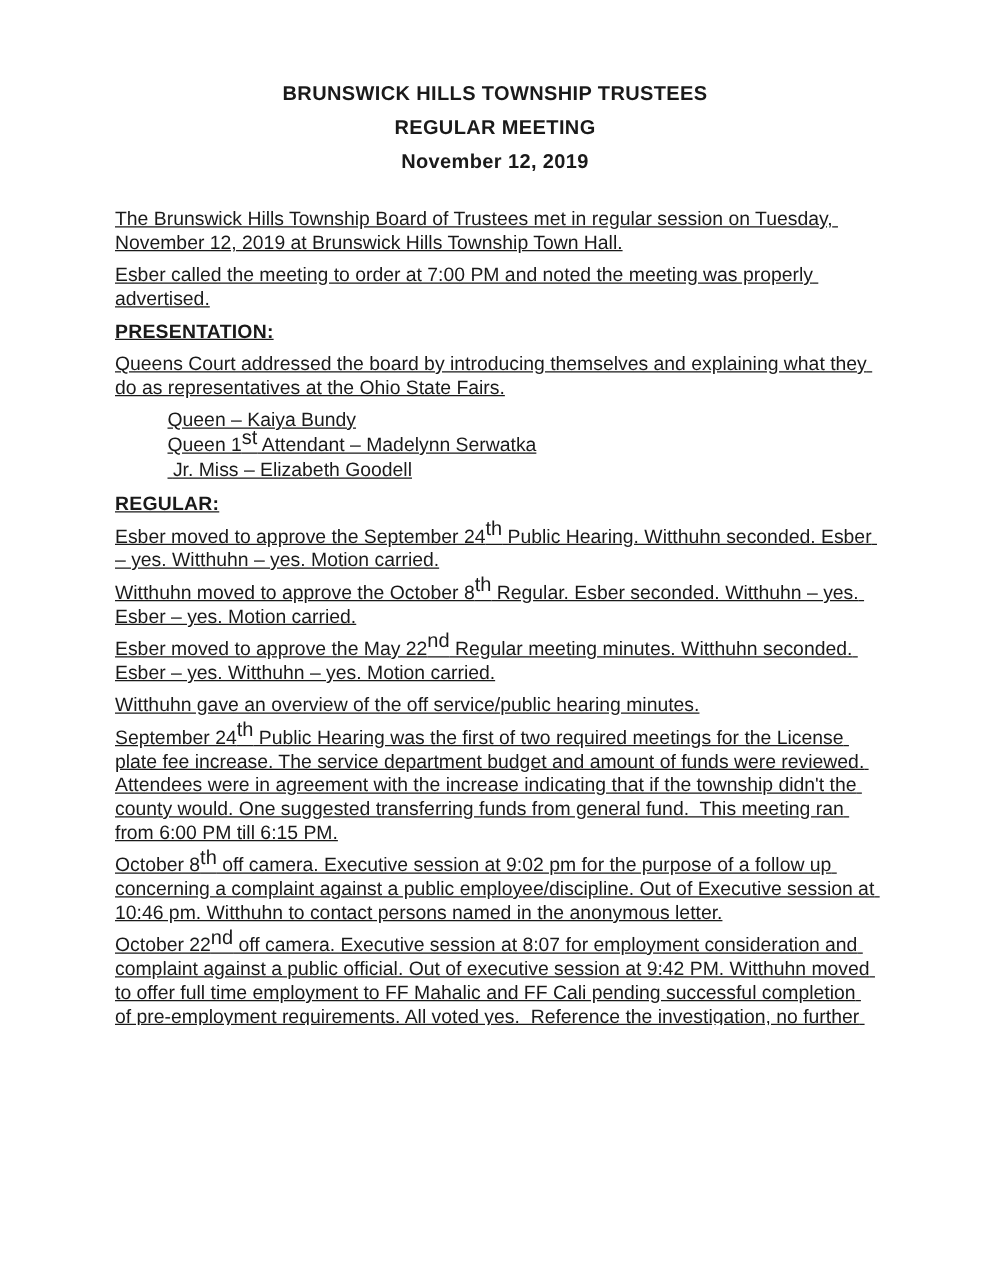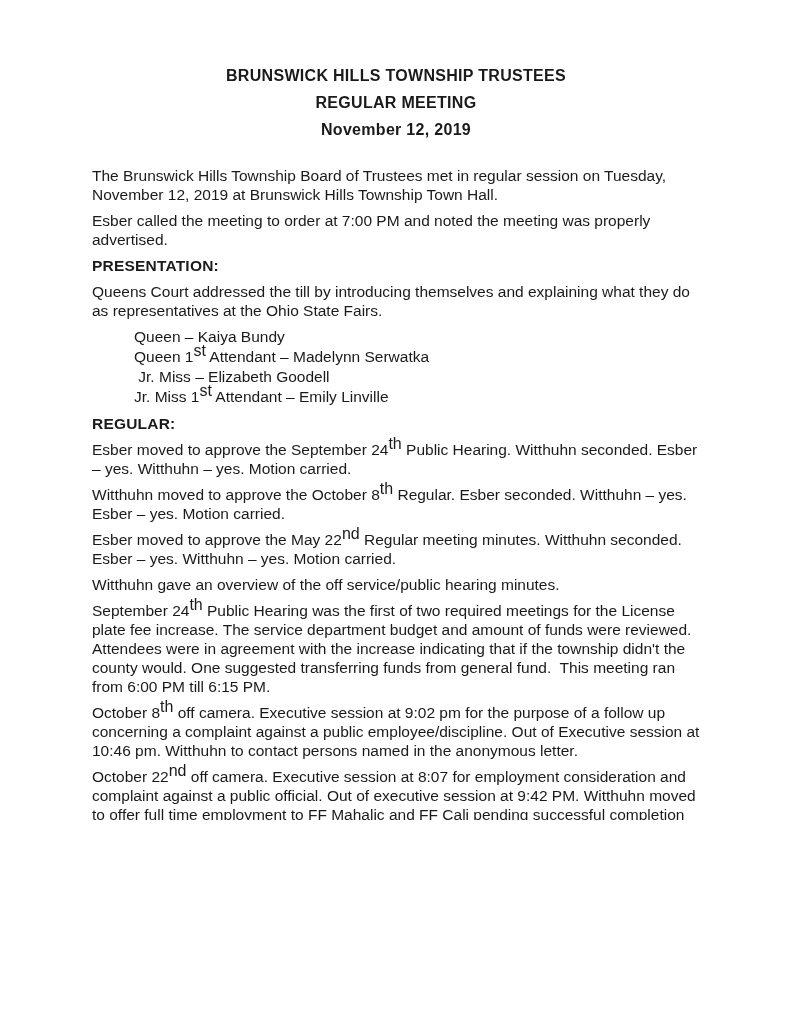--- a/index.html
+++ b/index.html
@@ -26,20 +26,21 @@
   .title-line {
     font-size: 16px;
     font-weight: bold;
     line-height: 20px;
     margin-bottom: 7px;
     letter-spacing: 0.3px;
   }
   .doc-body {
     font-size: 15.5px;
     line-height: 19px;
+    text-decoration: underline;
   }
   .doc-body p {
     margin: 7px 0;
     white-space: pre-wrap;
   }
   .doc-body .heading {
     font-weight: bold;
     margin: 7px 0;
     letter-spacing: 0.2px;
   }
@@ -88,27 +89,26 @@
       <div class="title-line">BRUNSWICK HILLS TOWNSHIP TRUSTEES</div>
       <div class="title-line">REGULAR MEETING</div>
       <div class="title-line">November 12, 2019</div>
     </div>
 
     <div class="doc-body">
       <p><span>The Brunswick Hills Township Board of Trustees met in regular session on Tuesday, November 12, 2019 at Brunswick Hills Township Town Hall.</span></p>
       <p><span>Esber called the meeting to order at 7:00 PM and noted the meeting was properly advertised.</span></p>
 
       <div class="heading">PRESENTATION:</div>
-      <p><span>Queens Court addressed the till by introducing themselves and explaining what they do as representatives at the Ohio State Fairs.</span></p>
+      <p><span>Queens Court addressed the board by introducing themselves and explaining what they do as representatives at the Ohio State Fairs.</span></p>
 
       <div class="queens-list">
         <div><span>Queen – Kaiya Bundy</span></div>
         <div><span>Queen 1</span><sup>st</sup><span> Attendant – Madelynn Serwatka</span></div>
         <div><span> Jr. Miss – Elizabeth Goodell</span></div>
-        <div><span>Jr. Miss 1</span><sup>st</sup><span> Attendant – Emily Linville</span></div>
       </div>
 
       <div class="heading">REGULAR:</div>
       <p><span>Esber moved to approve the September 24</span><sup>th</sup><span> Public Hearing. Witthuhn seconded. Esber – yes. Witthuhn – yes. Motion carried.</span></p>
       <p><span>Witthuhn moved to approve the October 8</span><sup>th</sup><span> Regular. Esber seconded. Witthuhn – yes. Esber – yes. Motion carried.</span></p>
       <p><span>Esber moved to approve the May 22</span><sup>nd</sup><span> Regular meeting minutes. Witthuhn seconded. Esber – yes. Witthuhn – yes. Motion carried.</span></p>
       <p><span>Witthuhn gave an overview of the off service/public hearing minutes.</span></p>
       <p><span>September 24</span><sup>th</sup><span> Public Hearing was the first of two required meetings for the License plate fee increase. The service department budget and amount of funds were reviewed. Attendees were in agreement with the increase indicating that if the township didn't the county would. One suggested transferring funds from general fund.  This meeting ran from 6:00 PM till 6:15 PM.</span></p>
       <p><span>October 8</span><sup>th</sup><span> off camera. Executive session at 9:02 pm for the purpose of a follow up concerning a complaint against a public employee/discipline. Out of Executive session at 10:46 pm. Witthuhn to contact persons named in the anonymous letter.</span></p>
       <p><span>October 22</span><sup>nd</sup><span> off camera. Executive session at 8:07 for employment consideration and complaint against a public official. Out of executive session at 9:42 PM. Witthuhn moved to offer full time employment to FF Mahalic and FF Cali pending successful completion of pre-employment requirements. All voted yes.  Reference the investigation, no further action was taken by the Board at that time.</span></p>

